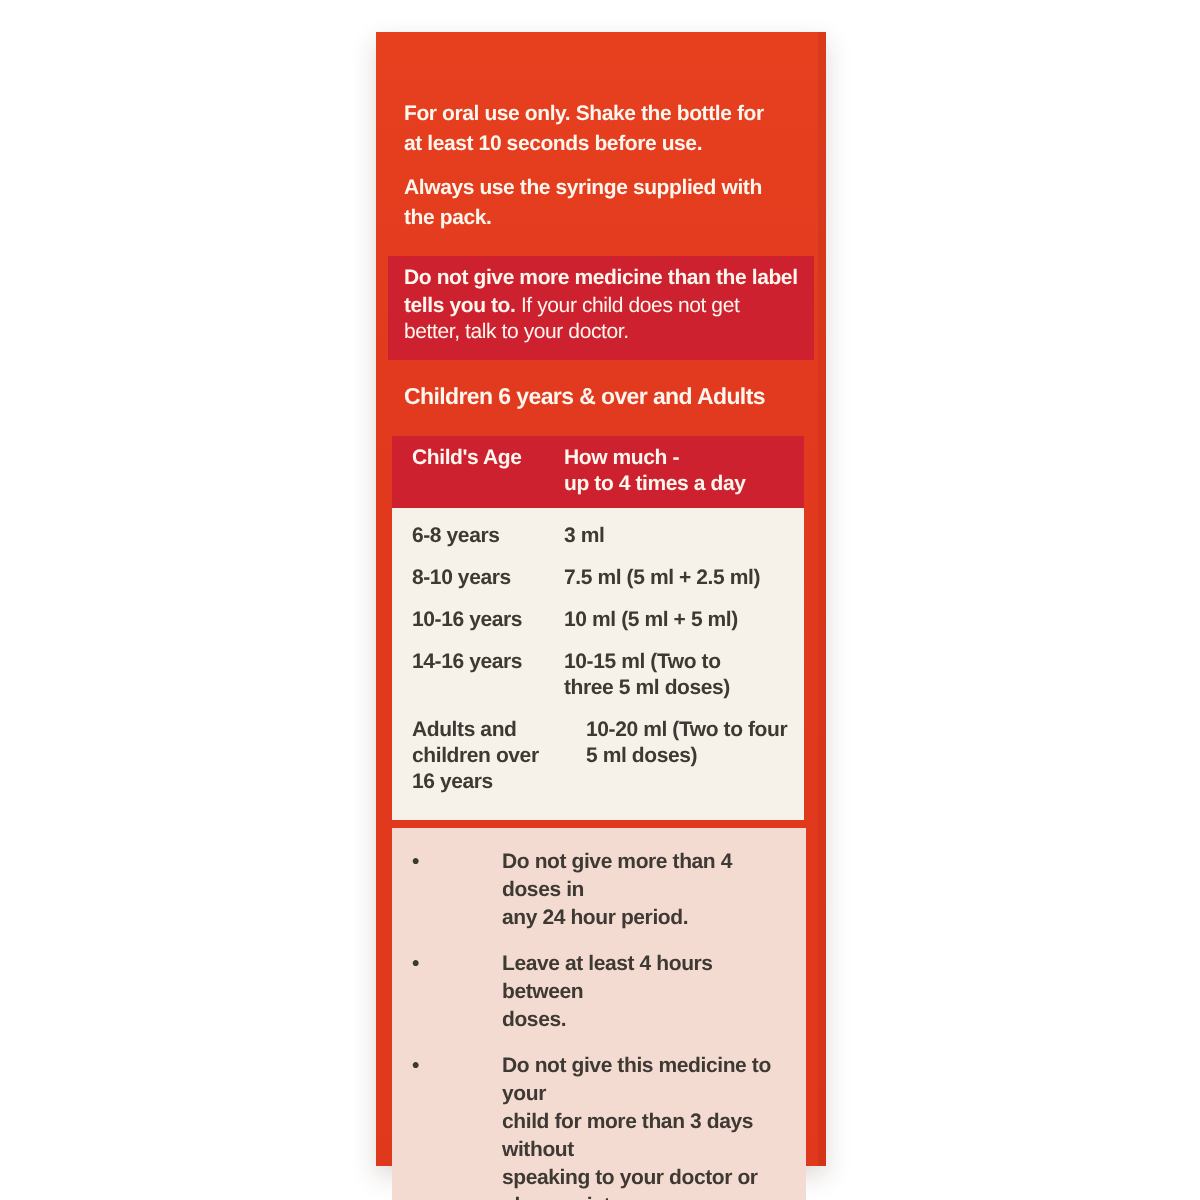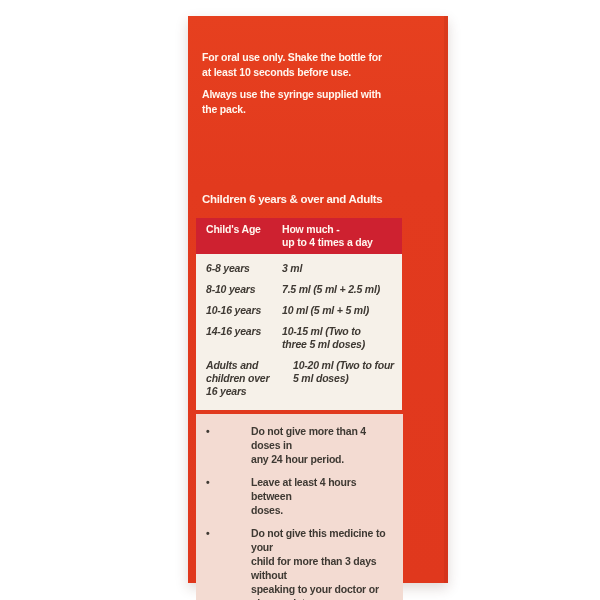--- a/index.html
+++ b/index.html
@@ -5,21 +5,21 @@
   html,body { margin:0; padding:0; }
   body {
     width:600px; height:600px; background:#ffffff;
     font-family:"Liberation Sans","DejaVu Sans",sans-serif;
     -webkit-font-smoothing:antialiased;
   }
   .stage { position:relative; width:600px; height:600px; overflow:hidden; }
 
   
   .panel {
-    position:absolute; left:188px; top:16px; width:260px; height:567px;
+    position:absolute; left:188px; top:16px; width:225px; height:567px;
     background:linear-gradient(180deg,#e6401f 0%,#e23a1e 30%,#e0381d 100%);
     box-shadow:0 5px 12px rgba(80,40,30,0.18);
   }
   .panel::after { 
     content:""; position:absolute; right:0; top:0; bottom:0; width:4px;
     background:rgba(120,20,10,0.10); pointer-events:none;
   }
 
   .pre { white-space:pre-line; }
 
@@ -45,21 +45,21 @@
   .dosage {
     position:absolute; left:8px; top:202px; width:206px;
     font-size:10.5px; letter-spacing:-0.2px;
   }
   .thead {
     display:flex; background:#ce2130; color:#fff6ee;
     padding:5px 6px 6px 10px; line-height:12.5px; font-weight:700;
   }
   .tbody {
     background:#f6f1e9; color:#3e3933;
-    padding:8px 6px 12px 10px; line-height:13px; font-weight:700;font-style:italic;
+    padding:8px 6px 12px 10px; line-height:13px; font-weight:700;
   }
   .trow { display:flex; margin-bottom:8px; }
   .trow:last-child { margin-bottom:0;gap:11px; }
   .c1 { width:76px; flex:none; }
   .c2 { flex:1; }
 
   .precautions {
     position:absolute; left:8px; top:398px; width:207px; box-sizing:border-box;
     background:#f3dbd2; color:#3e3933;
     padding:10px 6px 12px 10px;
@@ -76,20 +76,23 @@
 <div class="stage">
   <div class="panel">
 
     <div class="intro">
       <p class="pre">For oral use only. Shake the bottle for
 at least 10 seconds before use.</p>
       <p class="pre">Always use the syringe supplied with
 the pack.</p>
     </div>
 
+    <div class="warning">
+      <span class="b">Do not give more medicine than the label tells you to.</span><span> If your child does not get better, talk to your doctor.</span>
+    </div>
 
     <div class="heading">Children 6 years &amp; over and Adults</div>
 
     <div class="dosage">
       <div class="thead">
         <div class="c1">Child's Age</div>
         <div class="c2 pre">How much -
 up to 4 times a day</div>
       </div>
       <div class="tbody">

